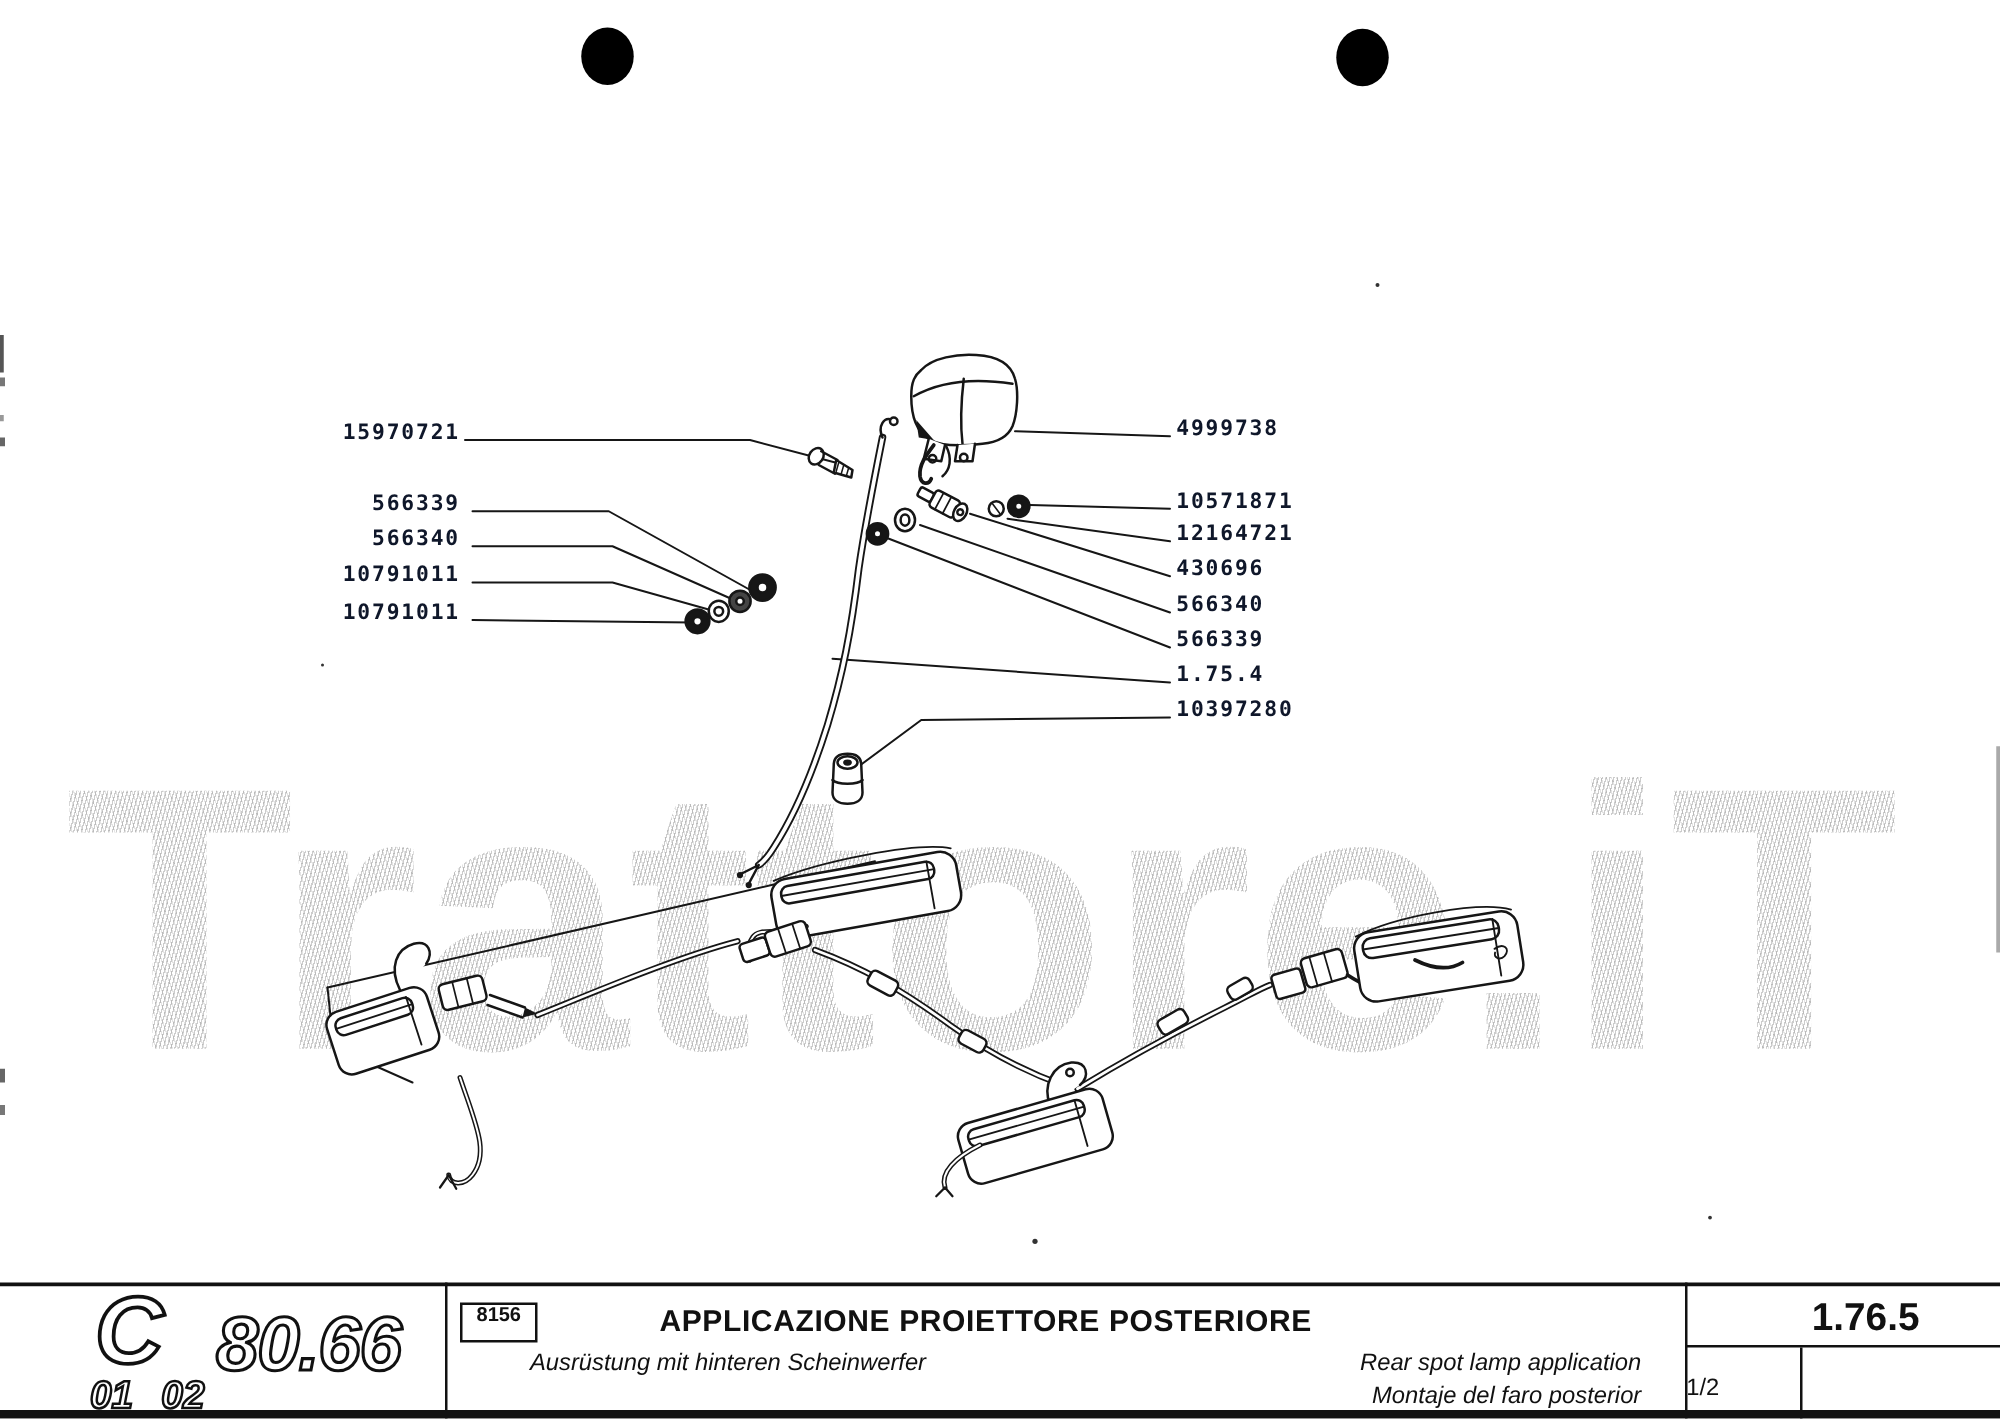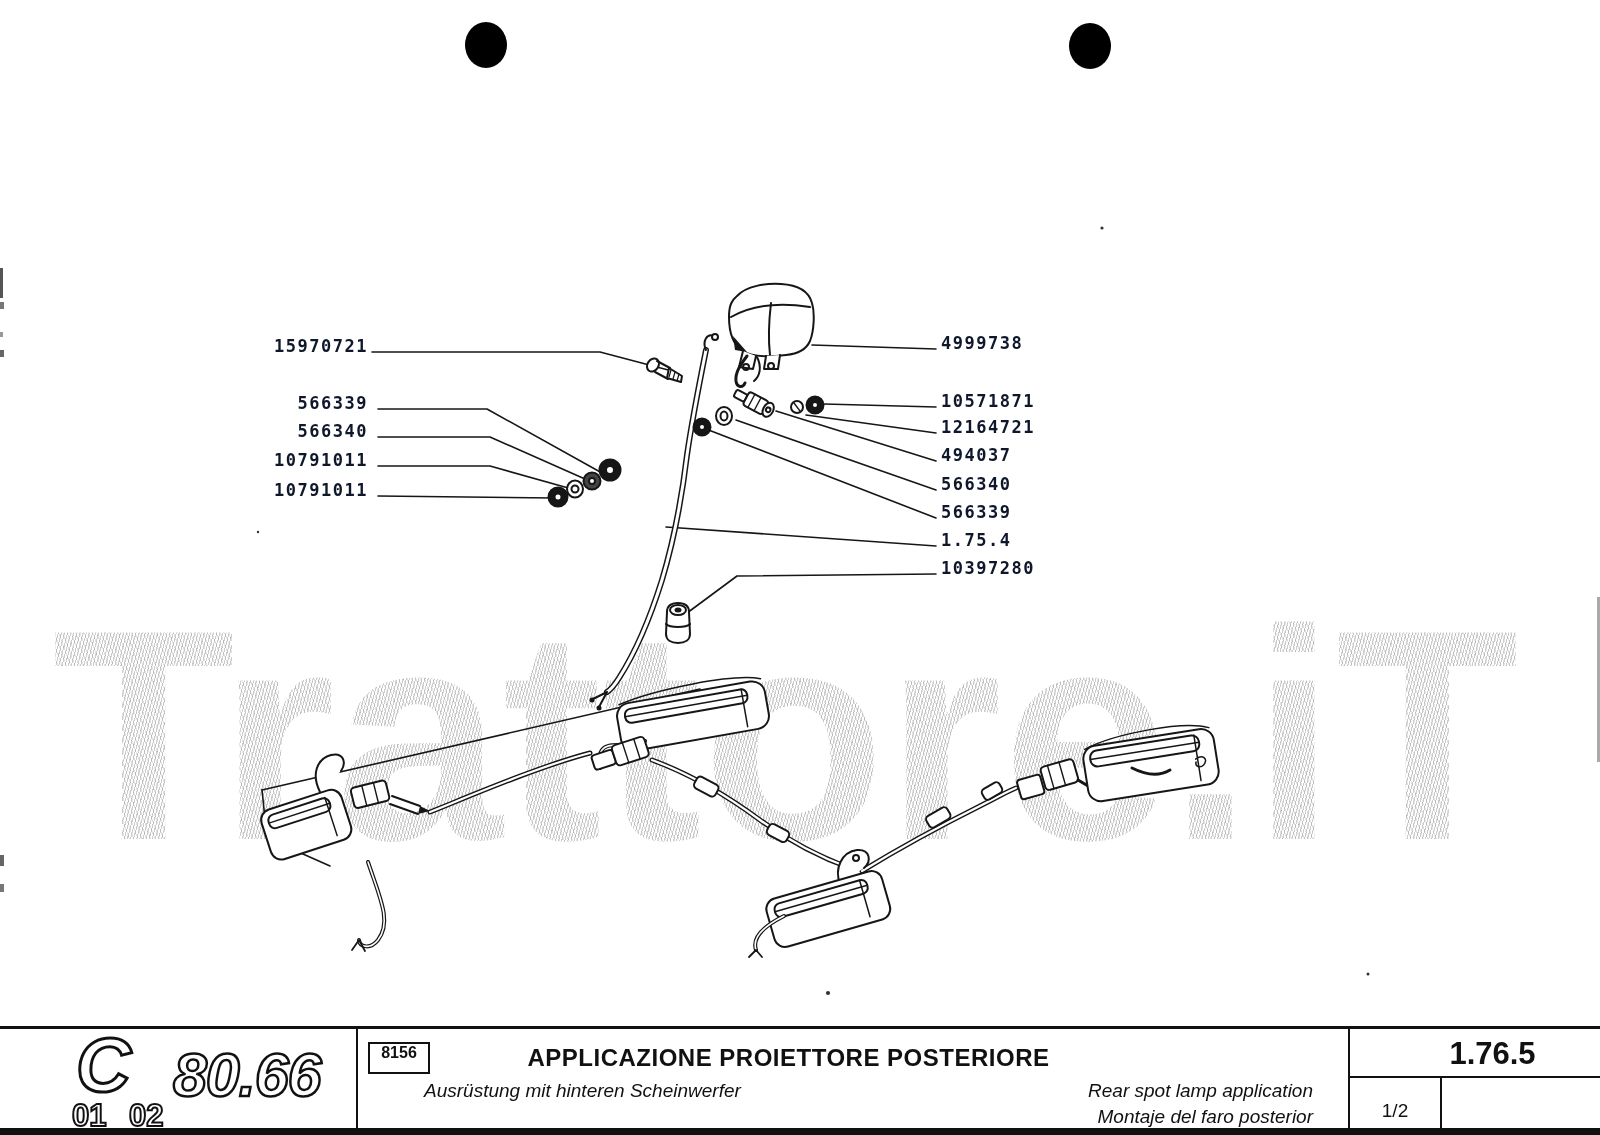--- a/index.html
+++ b/index.html
@@ -33,37 +33,37 @@
   .edge-mark{position:absolute;z-index:4;}
   
   .footer-topline{position:absolute;left:0;top:1026px;width:1600px;height:3px;background:#111;z-index:5;}
   .bottom-bar{position:absolute;left:0;top:1128px;width:1600px;height:7px;background:#111;z-index:5;}
   .vline{position:absolute;background:#111;width:2px;z-index:5;}
   .hline{position:absolute;background:#111;height:2px;z-index:5;}
   .logo-row{position:absolute;left:76px;top:1032px;display:flex;align-items:flex-end;z-index:6;
     font-style:italic;font-weight:bold;color:#fff;}
   .logo-c{font-size:76px;line-height:66px;-webkit-text-stroke:3px #111;}
   .logo-num{font-size:61px;line-height:46px;-webkit-text-stroke:2.5px #111;letter-spacing:-1px;margin-left:42px;}
-  .logo-variants{position:absolute;left:72px;top:1100px;z-index:6;font-weight:bold;
+  .logo-variants{position:absolute;left:72px;top:1100px;z-index:6;font-style:italic;font-weight:bold;
     font-size:31px;line-height:31px;color:#fff;-webkit-text-stroke:2px #111;word-spacing:14px;}
   @supports not (-webkit-text-stroke:1px black){
     .logo-row,.logo-variants{color:#111;}
   }
   .draw-ref{position:absolute;left:368px;top:1042px;width:58px;height:28px;border:2px solid #111;
     z-index:6;display:flex;align-items:flex-start;justify-content:center;
     font:bold 16px "Liberation Sans",sans-serif;color:#111;}
   .block-title{position:absolute;left:357px;top:1044px;width:863px;text-align:center;z-index:6;
     font:bold 24px "Liberation Sans",sans-serif;letter-spacing:.5px;color:#111;}
   .sub-left{position:absolute;left:424px;top:1078px;z-index:6;
     font:italic 19px/26px "Liberation Sans",sans-serif;color:#111;}
   .sub-right{position:absolute;right:287px;top:1078px;z-index:6;text-align:right;
     font:italic 19px/26px "Liberation Sans",sans-serif;color:#111;}
   .section-code{position:absolute;left:1349px;top:1036px;width:287px;text-align:center;z-index:6;
     font:bold 31px "Liberation Sans",sans-serif;color:#111;}
-  .sheet{position:absolute;left:1349px;top:1100px;width:92px;text-align:center;z-index:6;
+  .sheet{position:absolute;left:1349px;top:1100px;width:92px;z-index:6;
     font:19px "Liberation Sans",sans-serif;color:#111;}
 </style>
 </head>
 <body>
 
 <div class="page">
 
   <div class="watermark">Trattore.iT</div>
 
   <svg class="drawing" width="1600" height="1135" viewBox="0 0 1600 1135" fill="none" stroke="#161616" stroke-width="2" stroke-linecap="round" stroke-linejoin="round">
@@ -264,21 +264,21 @@
   </svg>
 
   <div class="plabel left-col" style="top:336px">15970721</div>
   <div class="plabel left-col" style="top:393px">566339</div>
   <div class="plabel left-col" style="top:421px">566340</div>
   <div class="plabel left-col" style="top:450px">10791011</div>
   <div class="plabel left-col" style="top:480px">10791011</div>
   <div class="plabel right-col" style="top:333px">4999738</div>
   <div class="plabel right-col" style="top:391px">10571871</div>
   <div class="plabel right-col" style="top:417px">12164721</div>
-  <div class="plabel right-col" style="top:445px">494037</div>
+  <div class="plabel right-col" style="top:445px">430696</div>
   <div class="plabel right-col" style="top:474px">566340</div>
   <div class="plabel right-col" style="top:502px">566339</div>
   <div class="plabel right-col" style="top:530px">1.75.4</div>
   <div class="plabel right-col" style="top:558px">10397280</div>
 
   <div class="edge-mark" style="left:0;top:268px;width:3px;height:30px;background:#555"></div>
   <div class="edge-mark" style="left:0;top:302px;width:4px;height:7px;background:#777"></div>
   <div class="edge-mark" style="left:0;top:332px;width:3px;height:5px;background:#999"></div>
   <div class="edge-mark" style="left:0;top:350px;width:4px;height:7px;background:#666"></div>
   <div class="edge-mark" style="left:0;top:855px;width:4px;height:11px;background:#666"></div>

